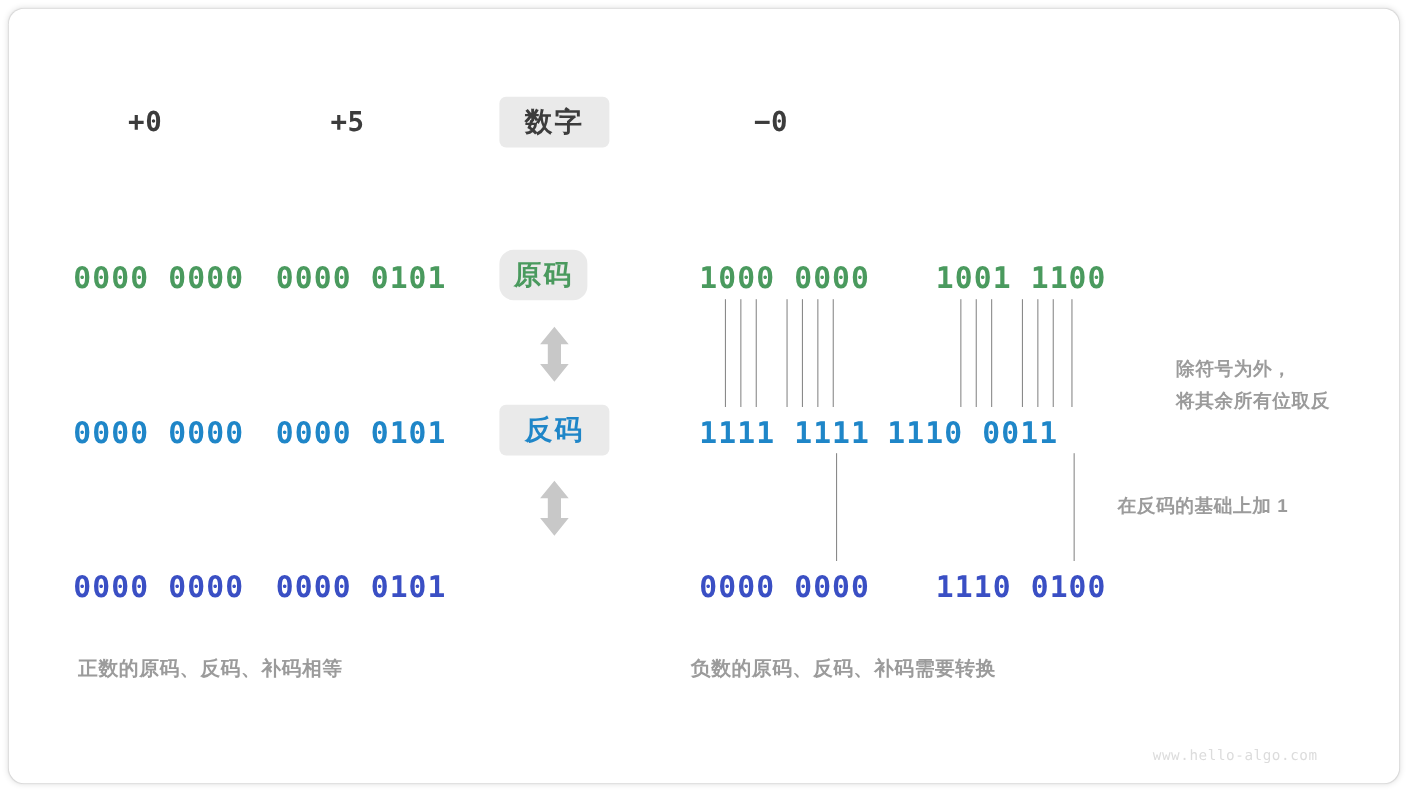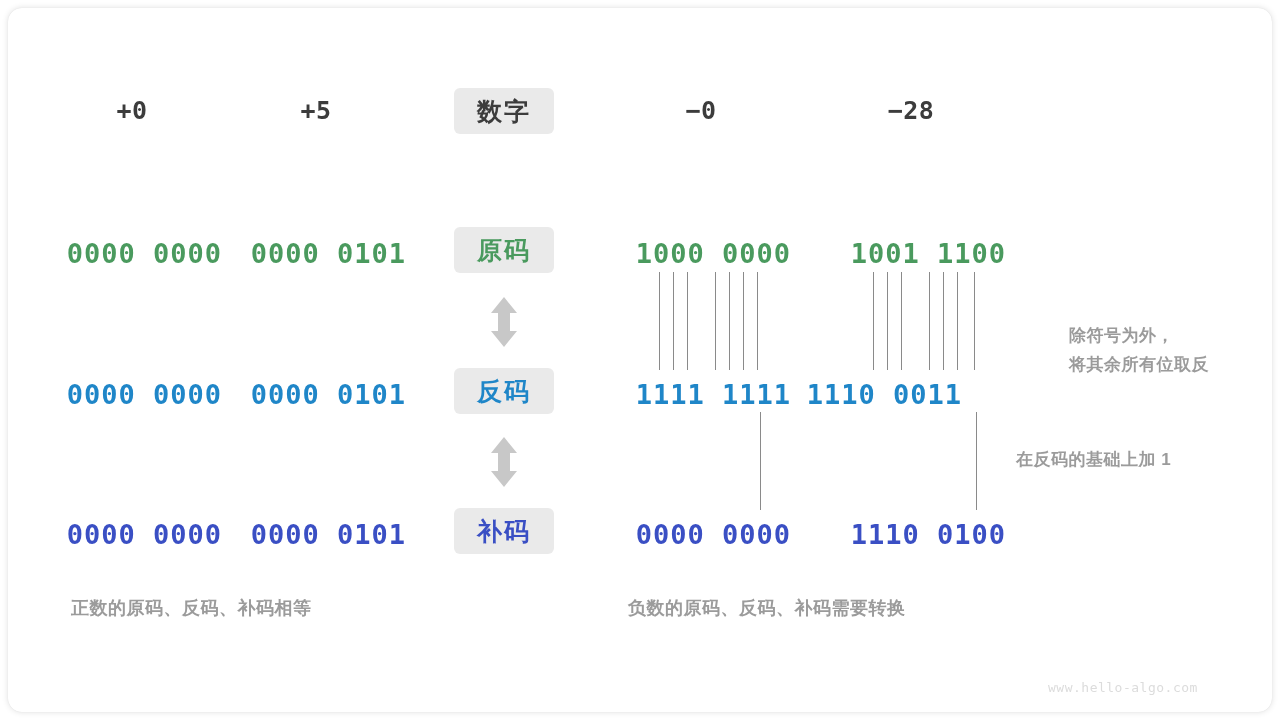--- a/index.html
+++ b/index.html
@@ -103,27 +103,26 @@
 <div id="card">
 
   <div class="abs num-label" style="left:54px; top:88px; width:140px;">+0</div>
 
   <div class="abs num-label" style="left:238px; top:88px; width:140px;">+5</div>
 
   <div class="abs badge head" style="left:446px; top:80px; width:100px; height:46px;">数字</div>
 
   <div class="abs num-label" style="left:623px; top:88px; width:140px;">−0</div>
 
-  <div class="abs num-label" style="left:833px; top:88px; width:140px;">−28</div>
 
   <div class="abs bits green" style="left:34px; top:230px; width:180px;">0000 0000</div>
 
   <div class="abs bits green" style="left:218px; top:230px; width:180px;">0000 0101</div>
 
-  <div class="abs badge green" style="left:446px; top:219px; width:100px; height:46px;">原码</div>
+  <div class="abs badge green" style="left:446px; top:219px; width:80px; height:46px;border-radius:13px;">原码</div>
 
   <div class="abs bits green" style="left:603px; top:230px; width:180px;">1000 0000</div>
 
   <div class="abs bits green" style="left:818px; top:230px; width:180px;">1001 1100</div>
 
   <div class="vline" style="left:651px; top:264px; height:98px;"></div>
   <div class="vline" style="left:665px; top:264px; height:98px;"></div>
   <div class="vline" style="left:679px; top:264px; height:98px;"></div>
   <div class="vline" style="left:707px; top:264px; height:98px;"></div>
   <div class="vline" style="left:721px; top:264px; height:98px;"></div>
@@ -165,21 +164,20 @@
       <path d="M15 1 L28 17 L21 17 L21 35 L28 35 L15 51 L2 35 L9 35 L9 17 L2 17 Z" fill="#c8c8c8"></path>
     </svg>
   </div>
 
   <div class="abs note" style="left:1008px; top:437px; width:250px;">在反码的基础上加  1</div>
 
   <div class="abs bits indigo" style="left:34px; top:511px; width:180px;">0000 0000</div>
 
   <div class="abs bits indigo" style="left:218px; top:511px; width:180px;">0000 0101</div>
 
-  <div class="abs badge indigo" style="left:446px; top:500px; width:100px; height:46px;">补码</div>
 
   <div class="abs bits indigo" style="left:603px; top:511px; width:180px;">0000 0000</div>
 
   <div class="abs bits indigo" style="left:818px; top:511px; width:180px;">1110 0100</div>
 
   <div class="abs caption" style="left:52px; top:588px;margin-left:11px;">正数的原码、反码、补码相等</div>
 
   <div class="abs caption" style="left:620px; top:588px;">负数的原码、反码、补码需要转换</div>
 
   <div class="abs watermark" style="left:1040px; top:672px;">www.hello-algo.com</div>

